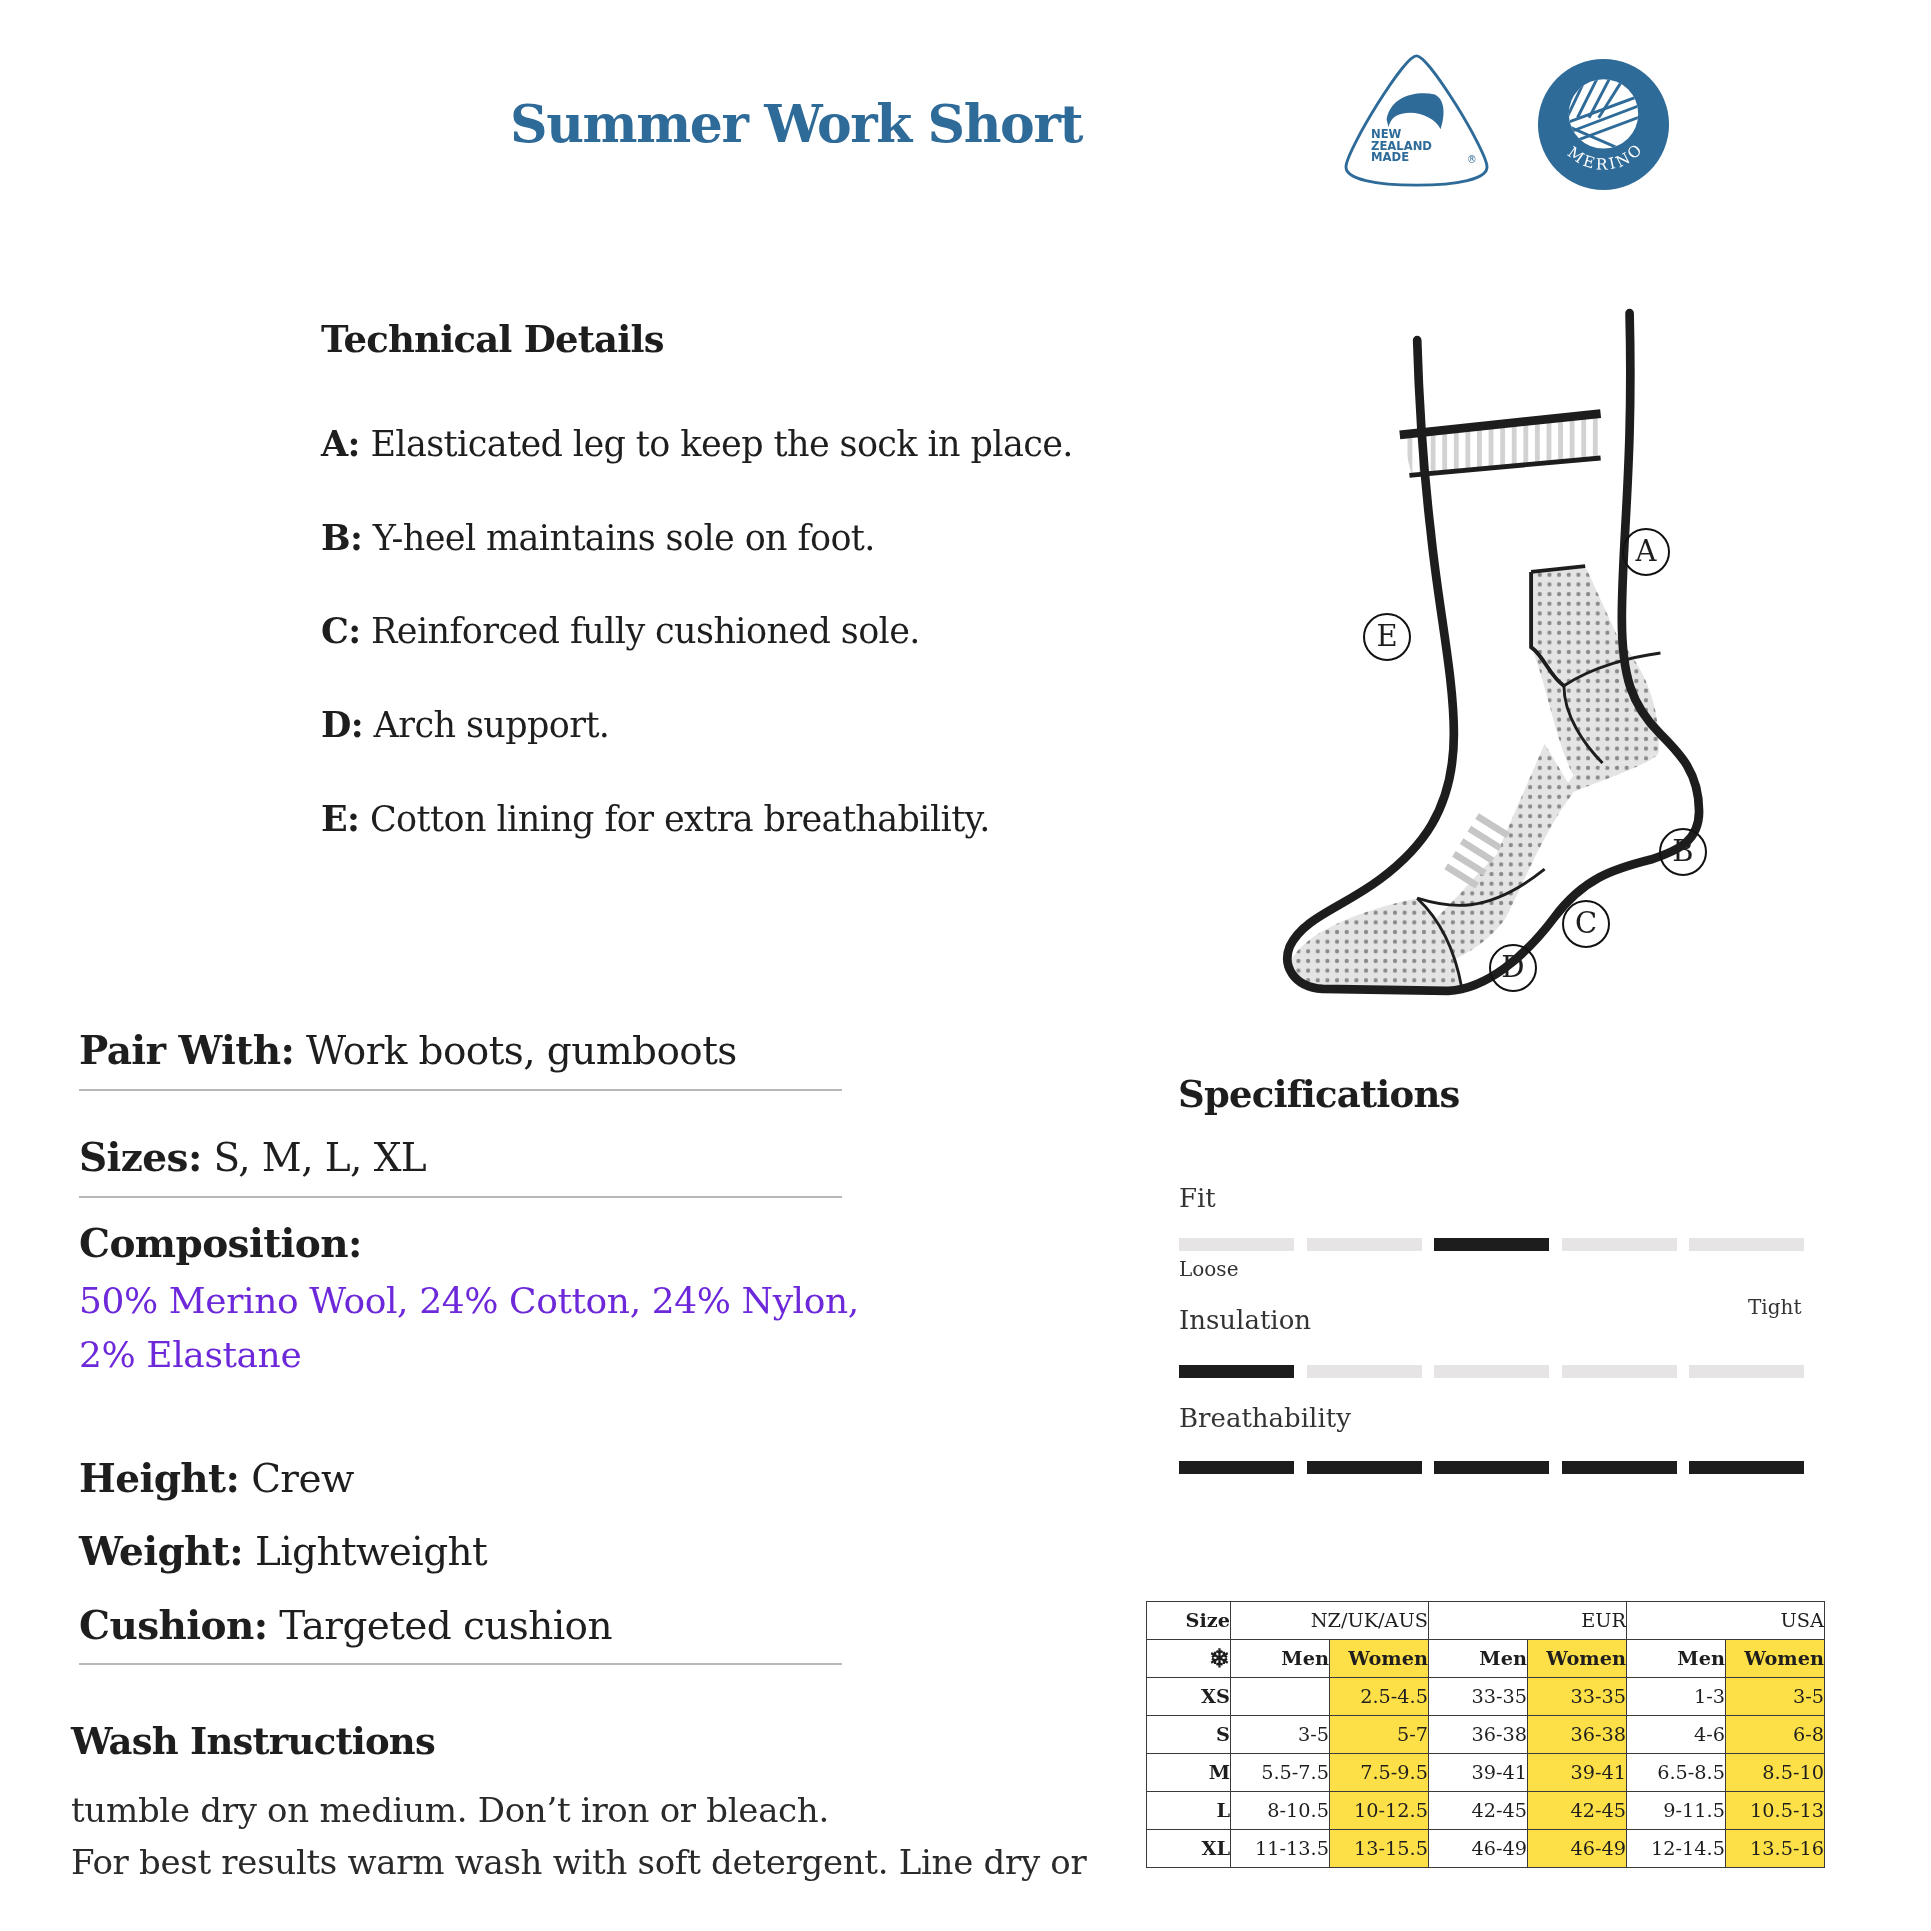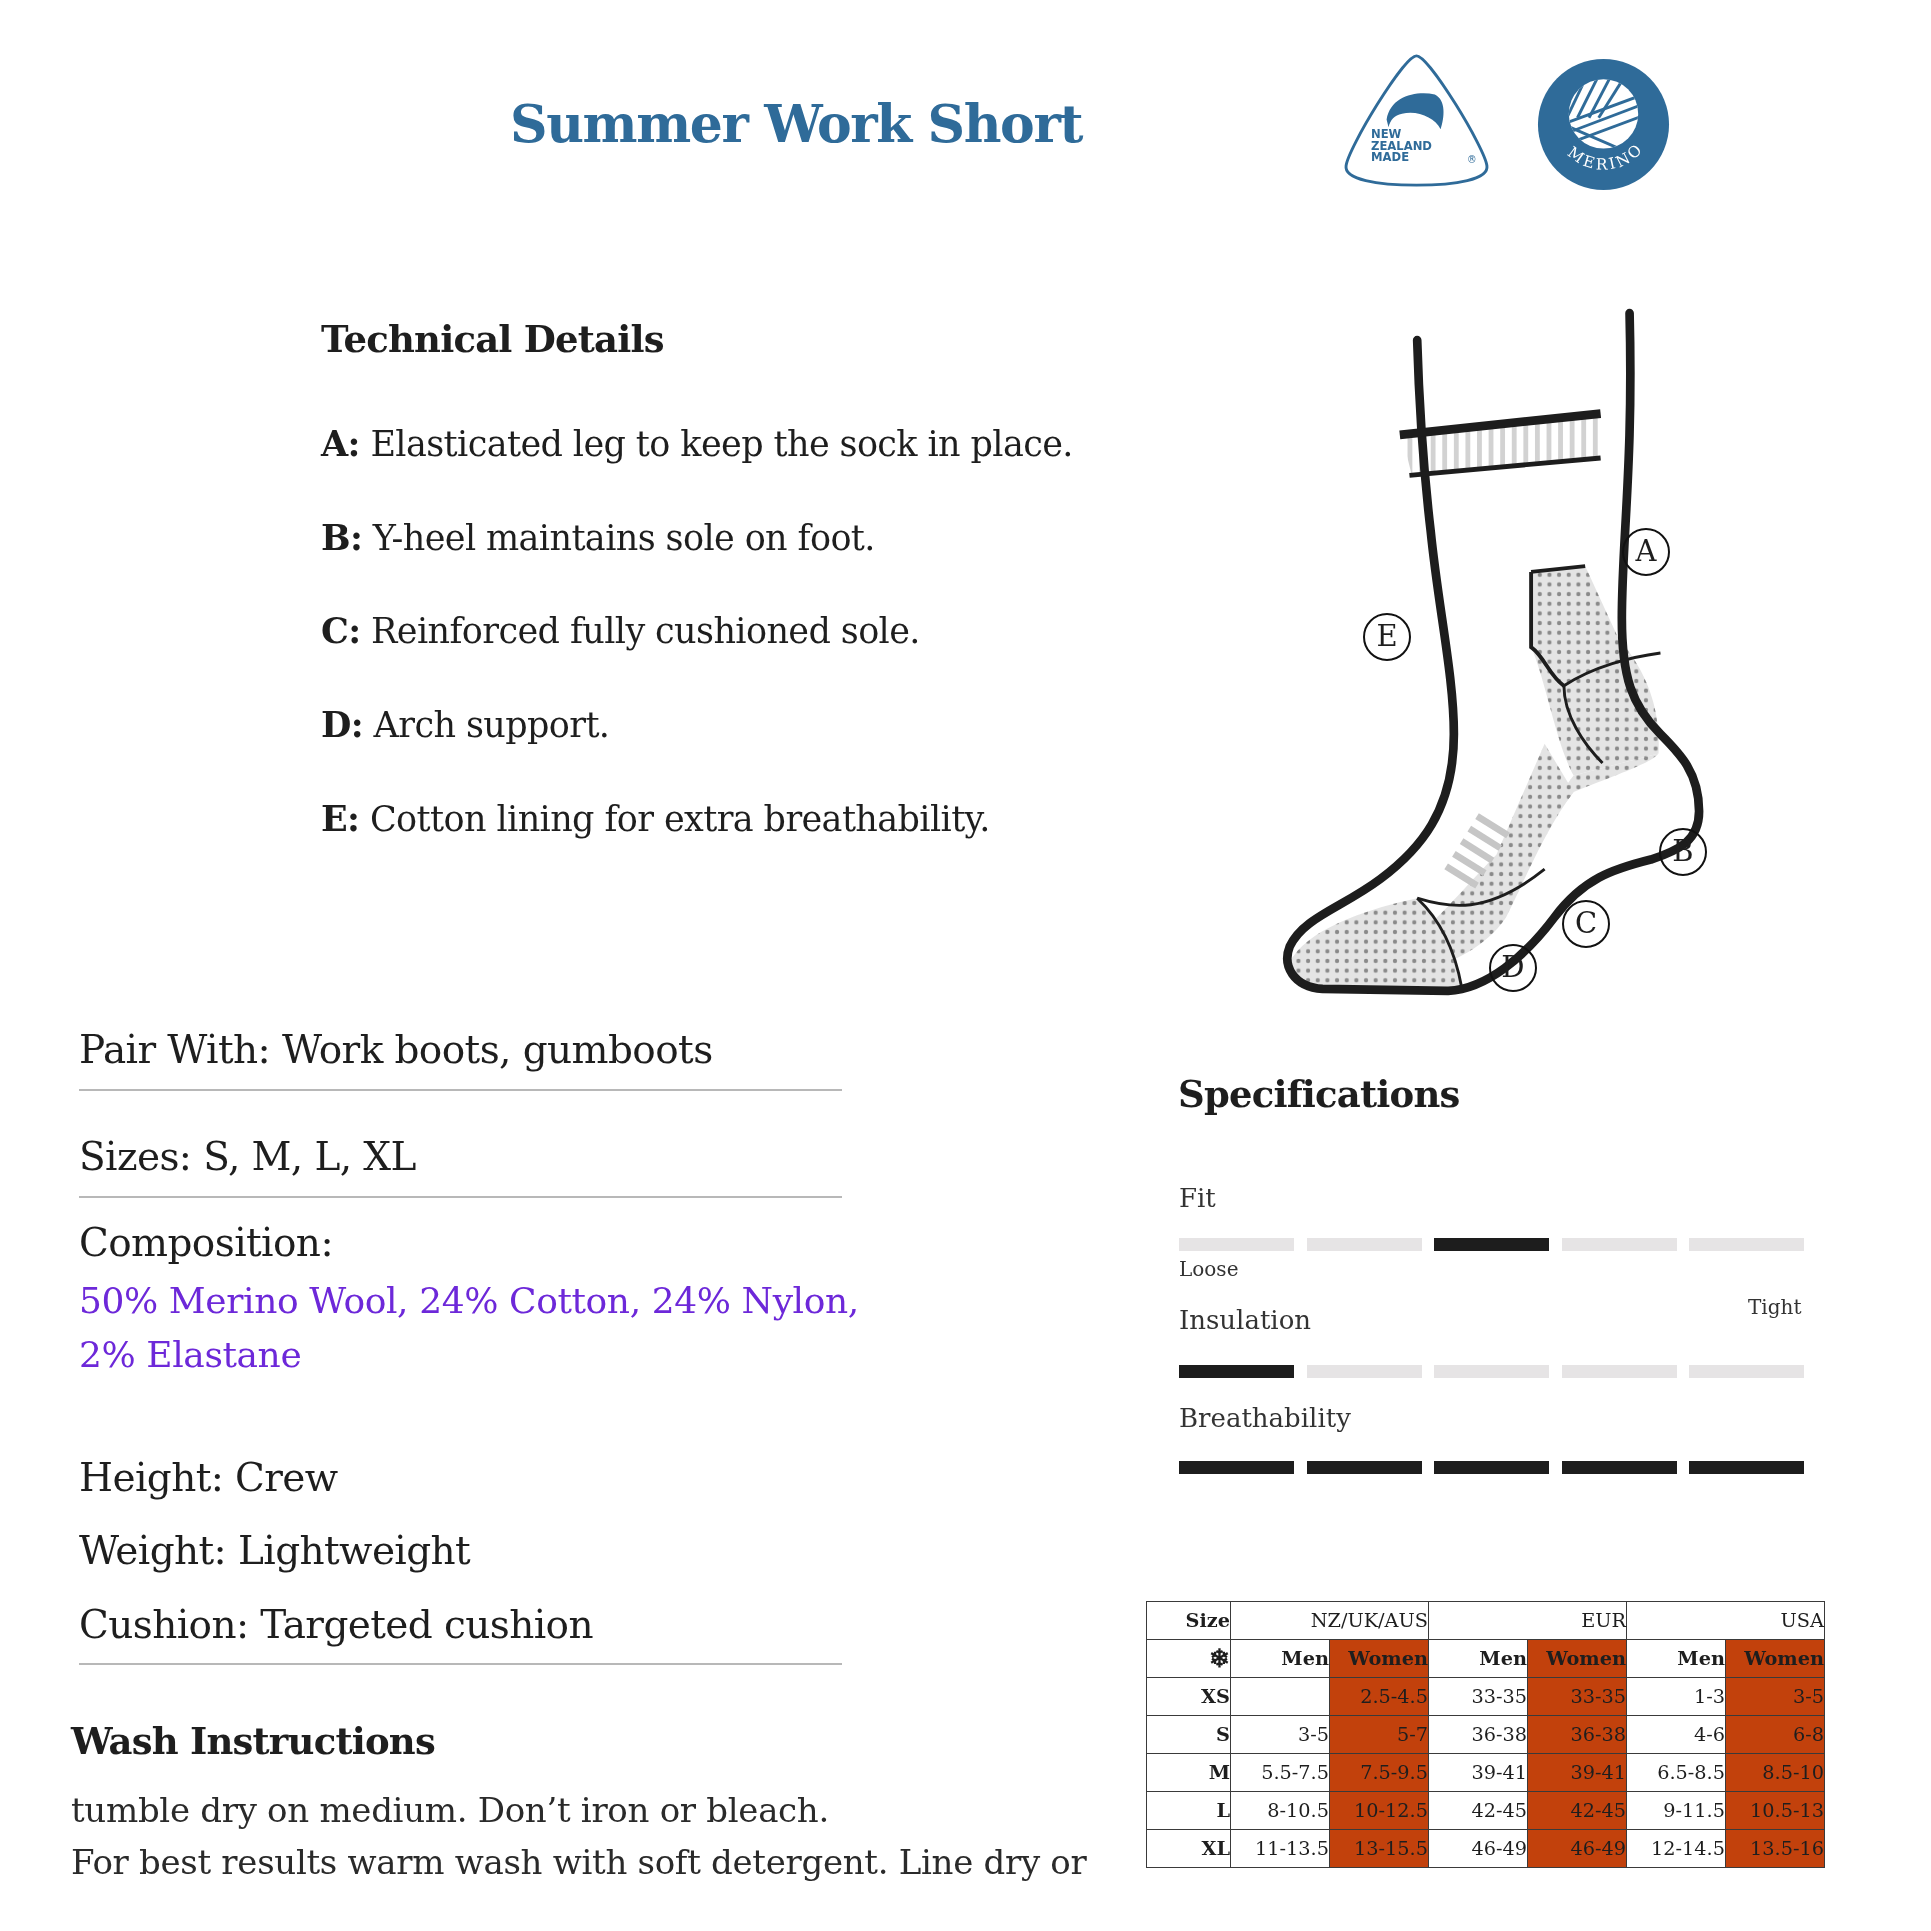--- a/index.html
+++ b/index.html
@@ -5,36 +5,36 @@
   html, body { margin:0; padding:0; background:#ffffff; }
   body { width:1931px; height:1931px; position:relative; overflow:hidden;
          font-family:"DejaVu Serif", "Liberation Serif", serif; color:#1e1e1e; }
   .abs { position:absolute; }
   .title { left:510px; top:93px; font-size:52px; font-weight:bold; color:#2f6b99;
            letter-spacing:-1.4px; font-family:"DejaVu Serif", serif; white-space:nowrap; }
   .h2 { font-weight:bold; font-size:37px; letter-spacing:-0.8px; white-space:nowrap; }
   .tech-item { font-size:35px; white-space:nowrap; letter-spacing:-0.6px; }
   .tech-item b { font-weight:bold; }
   .detail { font-size:39px; white-space:nowrap; letter-spacing:-0.6px; }
-  .detail b { font-weight:normal;text-align:center; }
+  .detail b { font-weight:bold;text-align:center; }
   .divider { position:absolute; height:1.9px; background:#b8b8b8; left:79px; width:763px; }
   .comp-text { font-size:36px; line-height:54px; letter-spacing:-0.4px; color:#6d28d9; }
   .wash-text { font-size:34px; line-height:52px; letter-spacing:-0.3px; width:1023px; color:#2a2a2a; }
   .spec-label { font-size:26px; color:#333; white-space:nowrap; }
   .spec-scale { font-size:20px; color:#333; }
   .bar-row { position:absolute; left:1179px; display:flex; gap:12.6px; }
   .bar { width:115px; height:12.6px; background:#e6e4e5; }
   .bar.on { background:#1d1d1d; }
   table.sizes { position:absolute; left:1146px; top:1601px; border-collapse:collapse;
                 font-family:"DejaVu Serif", serif; font-size:19.3px; color:#1e1e1e; }
   table.sizes td, table.sizes th { border:1.9px solid #3a3a3a; text-align:right; padding:0;
                 height:37px; width:98px; }
   table.sizes th { font-weight:bold; }
   table.sizes .sizecol { width:83px; font-weight:bold; }
-  table.sizes .w { background:#c2410c; }
+  table.sizes .w { background:#fde047; }
   table.sizes .hdr-region { font-weight:normal; }
   .logo { position:absolute; }
 </style>
 </head>
 <body>
 
 <div class="abs title">Summer Work Short</div>
 
 <div class="logo" style="left:1340px;top:52px;width:153px;height:137px;">
   <svg width="153" height="137" viewBox="0 0 158 142">

